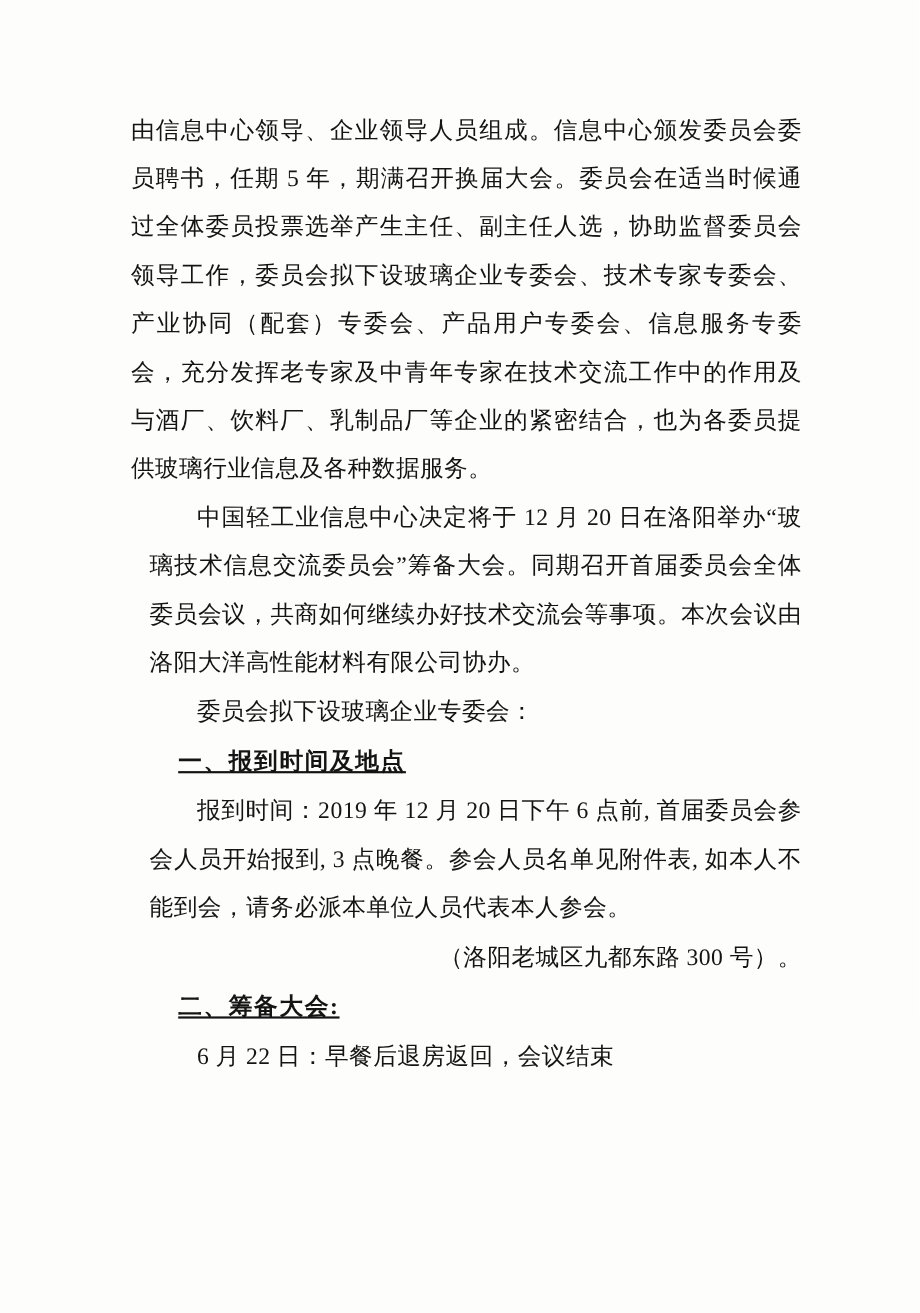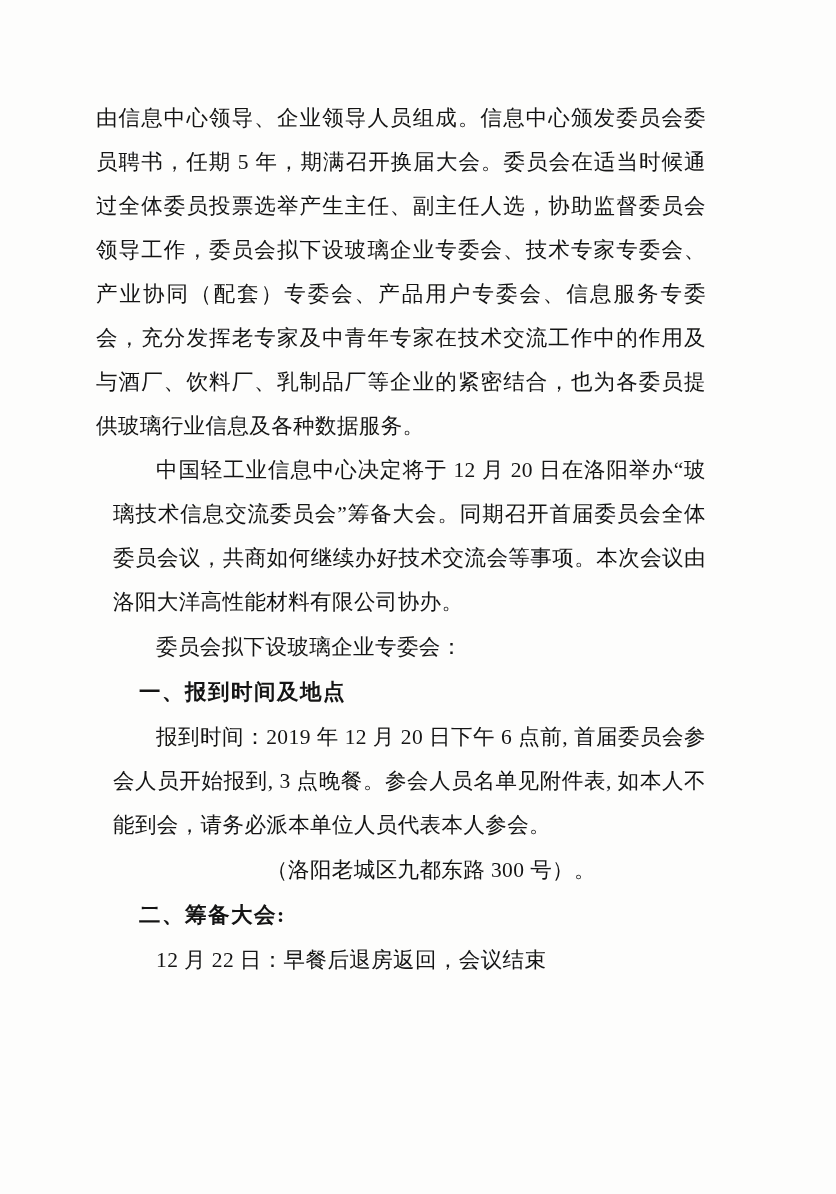--- a/index.html
+++ b/index.html
@@ -16,44 +16,45 @@
   }
   .page {
     position: relative;
     width: 836px;
     height: 1194px;
     background: #fdfdfc;
     box-sizing: border-box;
   }
   .content {
     position: absolute;
-    left: 96px;
+    left: 119px;
     top: 96px;
     width: 610px;
   }
   p {
     margin: 0 0 1px 0;
     font-size: 21.5px;
     line-height: 44px;
     text-align: justify;
     text-justify: inter-ideograph;
     letter-spacing: 0.4px;
     color: #141414;
   }
   .indent {
     text-indent: 2em;
     margin-left: 17px;
   }
   .heading {
     text-indent: 2em;
     font-weight: bold;
     letter-spacing: 1.5px;
+    text-decoration: underline;
   }
   .center-line {
-    text-align: center;
+    text-align: right;
     padding-left: 60px;
   }
   .para-block {
     margin-bottom: 0;
   }
 </style>
 </head>
 <body>
 
 <div class="page">
@@ -68,16 +69,16 @@
     <p class="heading">一、报到时间及地点</p>
 
     <p class="indent">报到时间：2019 年 12 月 20 日下午 6 点前, 首届委员会参会人员开始报到, 3 点晚餐。参会人员名单见附件表, 如本人不能到会，请务必派本单位人员代表本人参会。</p>
 
 
     <p class="center-line">（洛阳老城区九都东路 300 号）。</p>
 
     <p class="heading">二、筹备大会:</p>
 
 
-    <p class="indent">12 月 22 日：早餐后退房返回，会议结束</p>
+    <p class="indent">6 月 22 日：早餐后退房返回，会议结束</p>
 
   </div>
 </div>
 
 </body></html>

